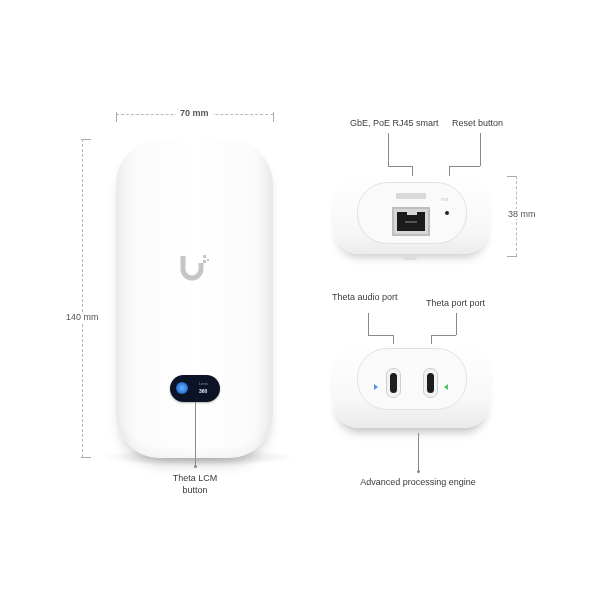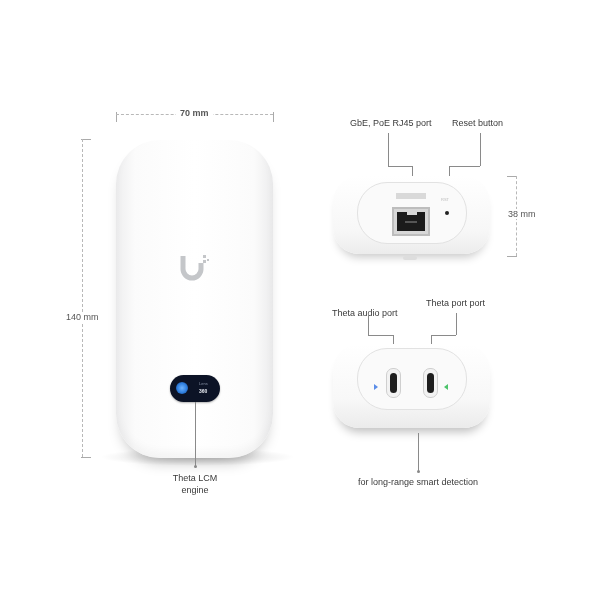--- a/index.html
+++ b/index.html
@@ -75,24 +75,24 @@
 </svg>
 <div class="abs lcm">
   <div class="abs lcm-ring"></div>
   <div class="abs lcm-t1">Lens</div>
   <div class="abs lcm-t2">360</div>
 </div>
 <div class="abs line-v" style="left:195px;top:402px;height:64px;"></div>
 <div class="abs dot" style="left:194px;top:465px;"></div>
 <div class="abs lbl center" style="left:160px;top:472px;width:70px;line-height:12px;">
   <div>Theta LCM</div>
-  <div>engine</div>
+  <div>button</div>
 </div>
 
-<div class="abs lbl" style="left:350px;top:118px;">GbE, PoE RJ45 port</div>
+<div class="abs lbl" style="left:350px;top:118px;">GbE, PoE RJ45 smart</div>
 <div class="abs lbl" style="left:452px;top:118px;">Reset button</div>
 <div class="abs line-v" style="left:388px;top:133px;height:33px;"></div>
 <div class="abs line-h" style="left:388px;top:166px;width:24px;"></div>
 <div class="abs line-v" style="left:412px;top:166px;height:26px;"></div>
 <div class="abs line-v" style="left:480px;top:133px;height:33px;"></div>
 <div class="abs line-h" style="left:449px;top:166px;width:31px;"></div>
 <div class="abs line-v" style="left:449px;top:166px;height:26px;"></div>
 
 <div class="abs topdev">
   <div class="abs topdev-panel"></div>
@@ -106,21 +106,21 @@
 </div>
 <div class="abs rstlbl">RST</div>
 <div class="abs rsthole"></div>
 <div class="abs slot"></div>
 
 <div class="abs tick-h" style="left:507px;top:176px;width:10px;"></div>
 <div class="abs tick-h" style="left:507px;top:256px;width:10px;"></div>
 <div class="abs dash-v" style="left:516px;top:176px;height:80px;"></div>
 <div class="abs dim" style="left:504px;top:209px;">38 mm</div>
 
-<div class="abs lbl" style="left:332px;top:308px;">Theta audio port</div>
+<div class="abs lbl" style="left:332px;top:292px;">Theta audio port</div>
 <div class="abs lbl" style="left:426px;top:298px;">Theta port port</div>
 <div class="abs line-v" style="left:368px;top:313px;height:22px;"></div>
 <div class="abs line-h" style="left:368px;top:335px;width:25px;"></div>
 <div class="abs line-v" style="left:393px;top:335px;height:24px;"></div>
 <div class="abs line-v" style="left:456px;top:313px;height:22px;"></div>
 <div class="abs line-h" style="left:431px;top:335px;width:25px;"></div>
 <div class="abs line-v" style="left:431px;top:335px;height:24px;"></div>
 
 <div class="abs botdev">
   <div class="abs botdev-panel"></div>
@@ -130,14 +130,14 @@
   <div class="abs usbc-in"></div>
 </div>
 <div class="abs usbc" style="left:423px;top:368px;">
   <div class="abs usbc-in"></div>
 </div>
 <div class="abs tri-green"></div>
 
 <div class="abs line-v" style="left:418px;top:433px;height:38px;"></div>
 <div class="abs dot" style="left:417px;top:470px;"></div>
 <div class="abs lbl center" style="left:338px;top:476px;width:160px;line-height:12px;">
-  <div>for long-range smart detection</div>
+  <div>Advanced processing engine</div>
 </div>
 
 </body></html>

